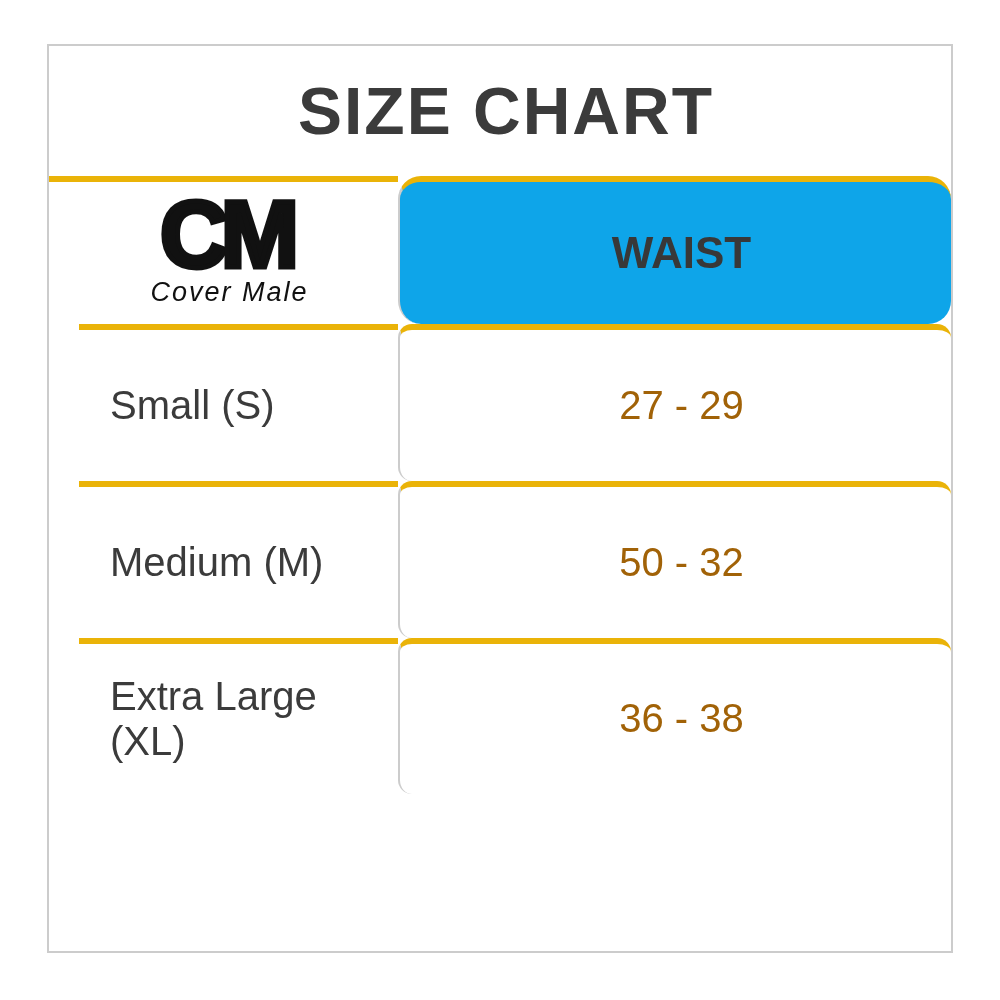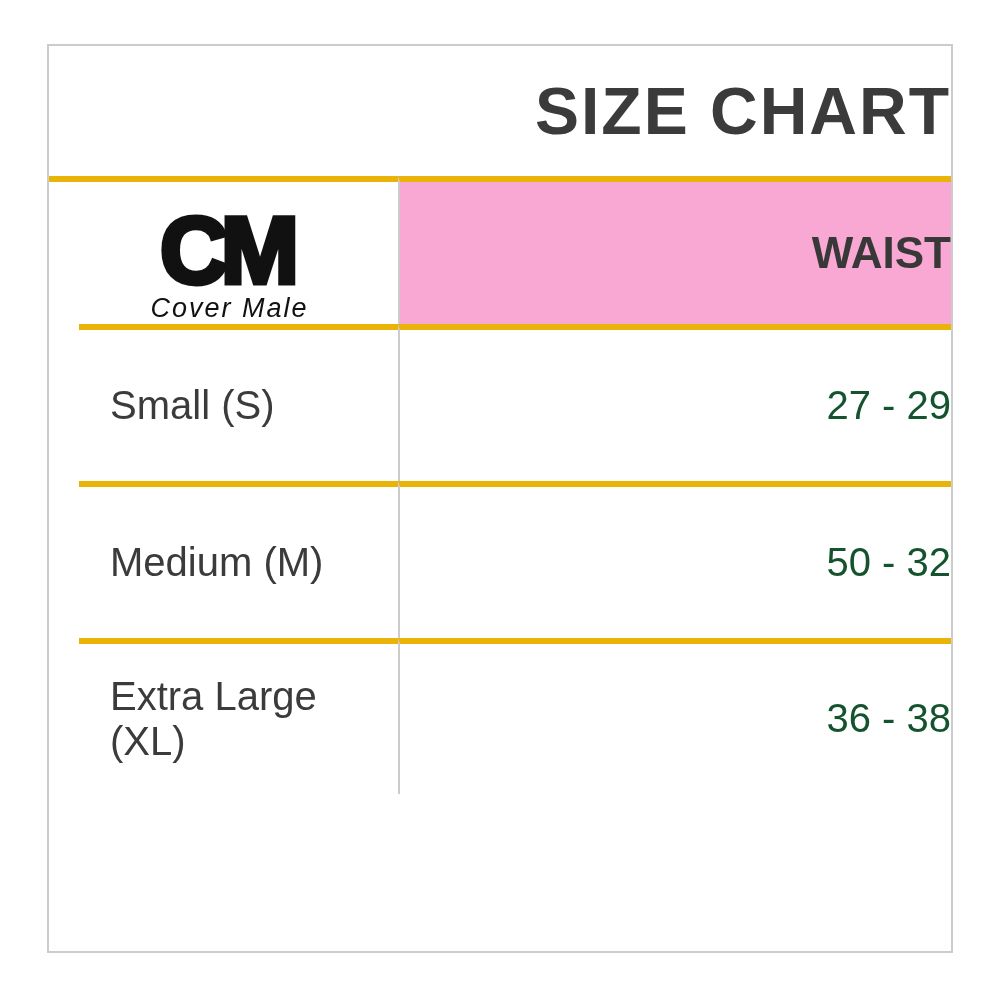--- a/index.html
+++ b/index.html
@@ -16,21 +16,21 @@
     width: 906px; height: 909px;
     border: 2px solid #cccccc;
     display: grid;
     grid-template-columns: 349px 1fr;
     grid-template-rows: 130px 148px 1fr 1fr 1fr 1fr;
     background: #ffffff;
   }
   .cell {
     display: flex;
     align-items: center;
-    justify-content: flex-end;
+    justify-content: center;
     padding-left: 12px;
   }
   .title-cell {
     grid-column: 1 / 3;
   }
   .title-text {
     font-size: 66px;
     font-weight: bold;
     letter-spacing: 2px;
     color: #3b3b3b;
@@ -52,43 +52,45 @@
   }
   .logo-name {
     font-size: 27px;
     font-weight: 400;
     letter-spacing: 2px;
     color: #111111;
     margin-top: 6px;
     font-style: italic;
   }
   .waist-header-cell {
-    background: #f9a8d4;
+    background: #0ea5e9;
     gap: 10px;
+    border-radius: 23px;
   }
   .waist-label {
     font-size: 44px;
     font-weight: bold;
     color: #383838;
   }
   .waist-unit {
     font-size: 35px;
     font-weight: bold;
     color: #383838;
   }
   .size-cell {
     justify-content: flex-start;
     padding-left: 31px;
     font-size: 40px;
     color: #3b3b3b;
     margin-left: 30px;
   }
   .waist-cell {
     font-size: 40px;
-    color: #14532d;
+    color: #a16207;
+    border-radius: 14px;
   }
 </style>
 </head>
 <body>
 
 <div class="size-table">
 
   <div class="cell title-cell">
     <span class="title-text">SIZE CHART</span>
   </div>

